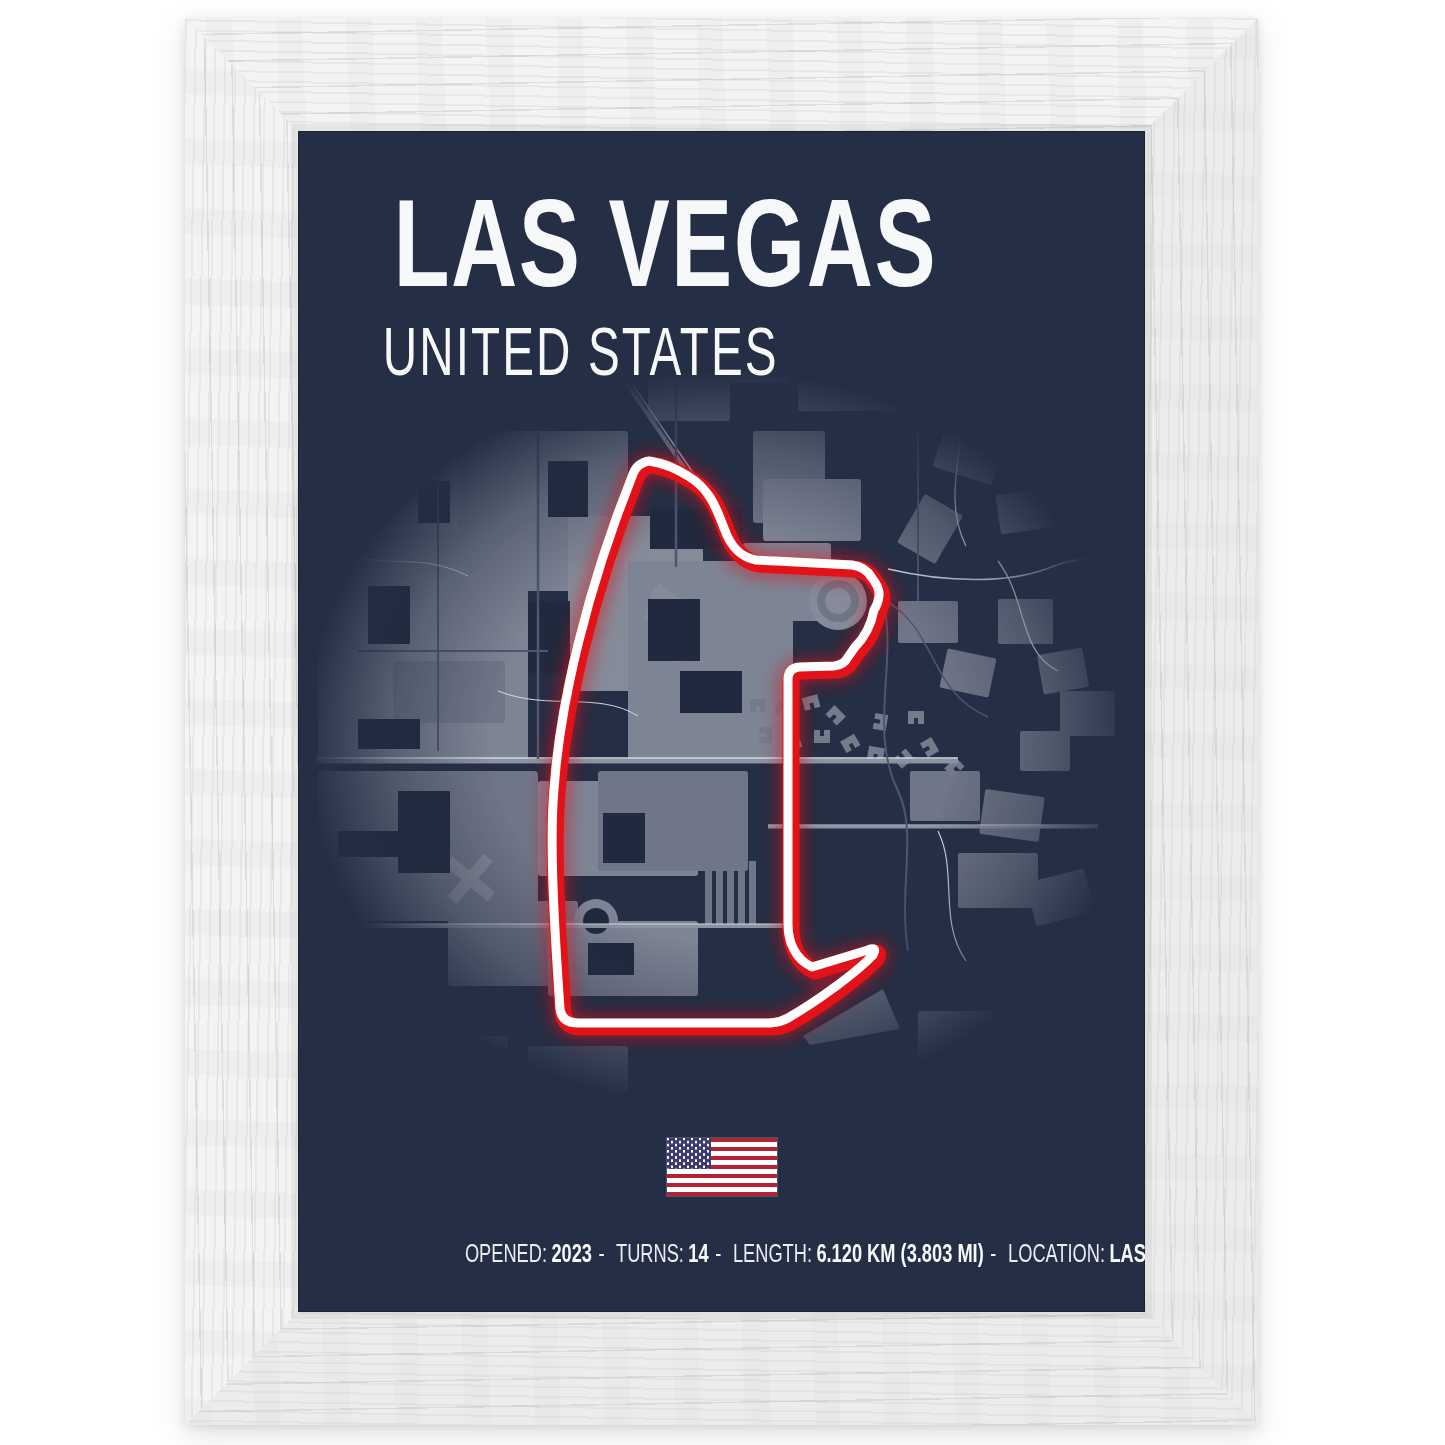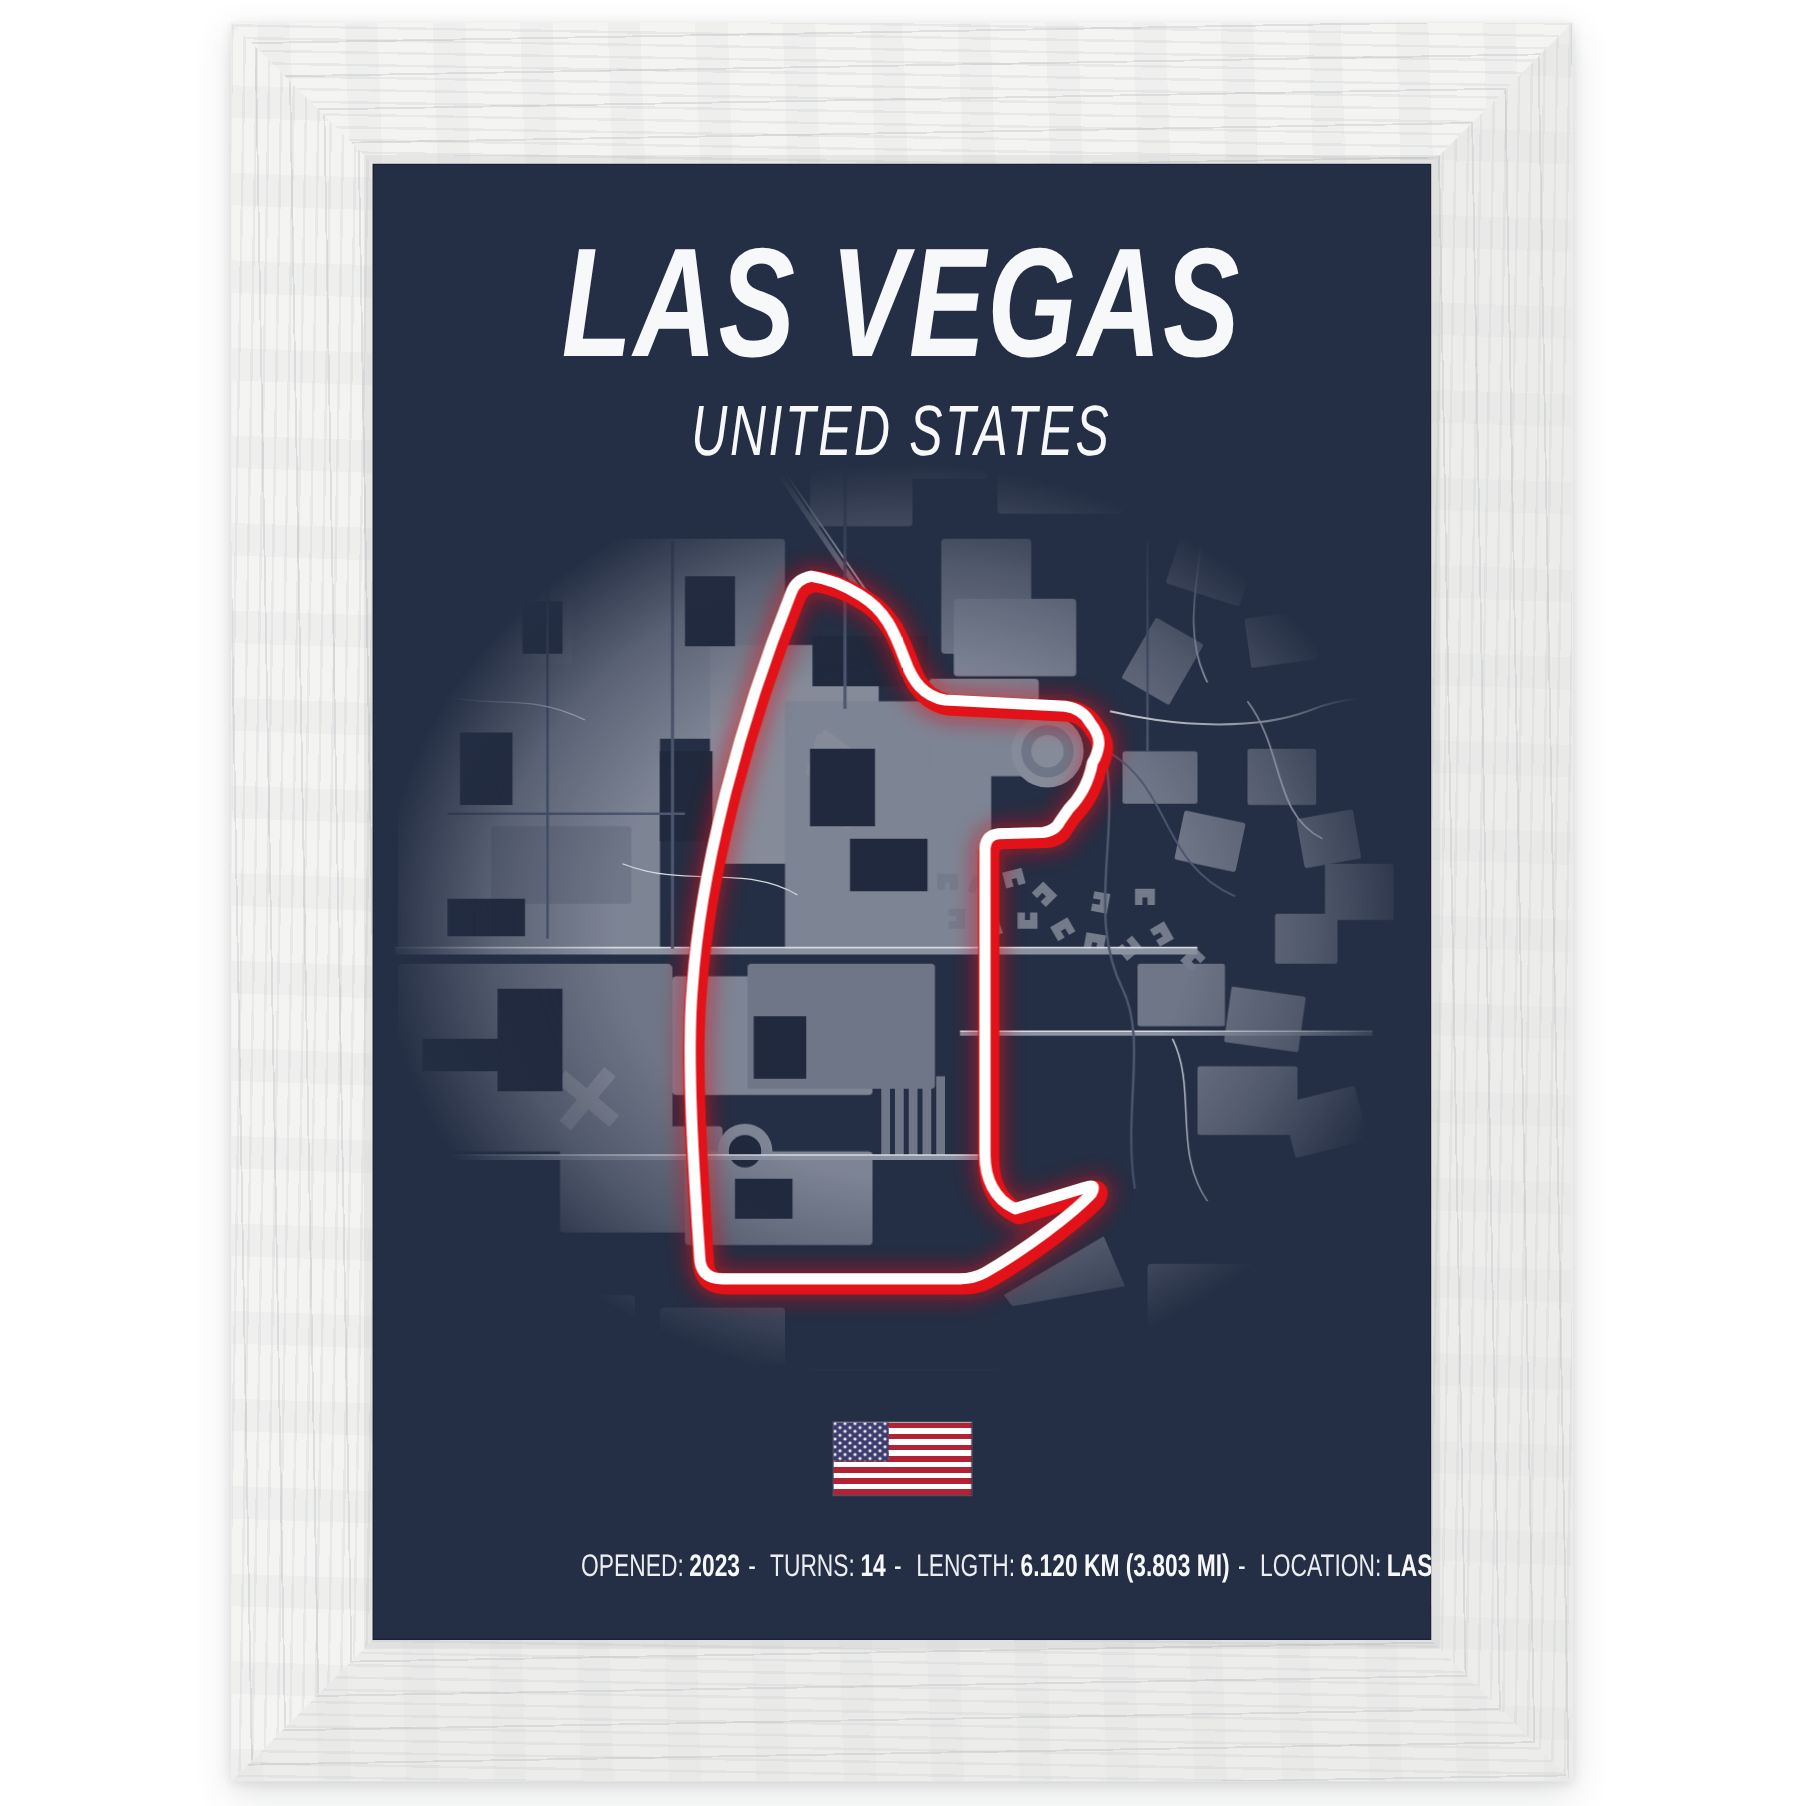--- a/index.html
+++ b/index.html
@@ -53,28 +53,28 @@
     pointer-events:none;
   }
 
   
   .poster{
     position:absolute;inset:113px;
     background:var(--navy);
     box-shadow:inset 0 0 0 1px rgba(0,0,0,.25);
     overflow:hidden;
   }
-  .title-block{position:absolute;top:50px;left:0;width:100%;text-align:center;color:var(--text_white);font-style:italic;}
+  .title-block{position:absolute;top:50px;left:0;width:100%;text-align:left;color:var(--text_white);}
   .title{
     font-size:124px;font-weight:800;line-height:1.0;letter-spacing:2px;
     display:inline-block;transform:scaleX(.74);transform-origin:center;
     white-space:nowrap;
   }
   .subtitle{
-    margin-top:12px;font-size:57px;font-weight:400;letter-spacing:3px;line-height:1;
+    margin-top:12px;font-size:68px;font-weight:400;letter-spacing:3px;line-height:1;
   }
   .subtitle>span{display:inline-block;transform:scaleX(.70);transform-origin:center;white-space:nowrap;}
 
   .map-svg{position:absolute;left:0;top:0;width:100%;height:100%;}
 
   
   .bld {fill:var(--map_gray);}
   .bld2{fill:var(--map_gray2);}
   .bld3{fill:var(--map_gray3);}
   .cut {fill:var(--map_cut);}

